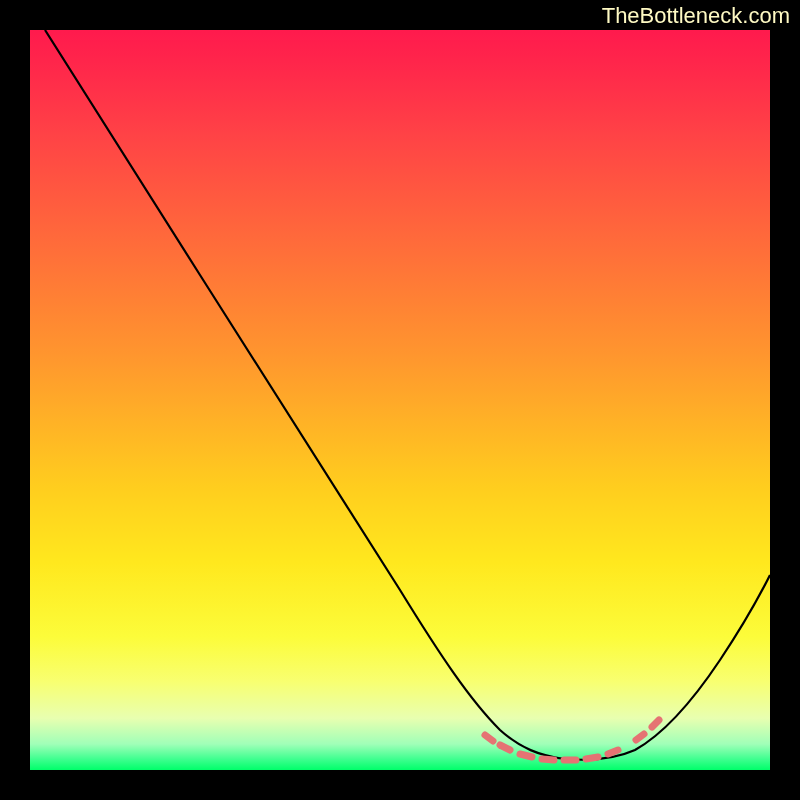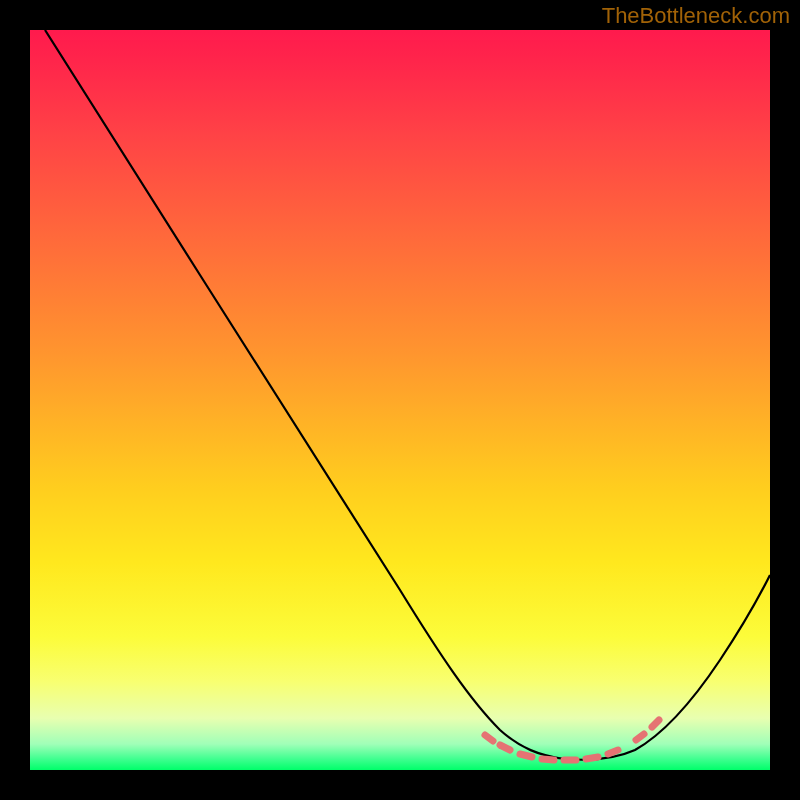--- a/index.html
+++ b/index.html
@@ -14,21 +14,21 @@
   .outer {
     position: relative;
     width: 800px;
     height: 800px;
     background: #000000;
   }
   .watermark {
     position: absolute;
     top: 3px;
     right: 10px;
-    color: #a16207;
+    color: #fef9c3;
     font-size: 22px;
     font-weight: 500;
     z-index: 10;
   }
   .plot-area {
     position: absolute;
     left: 30px;
     top: 30px;
     width: 740px;
     height: 740px;

